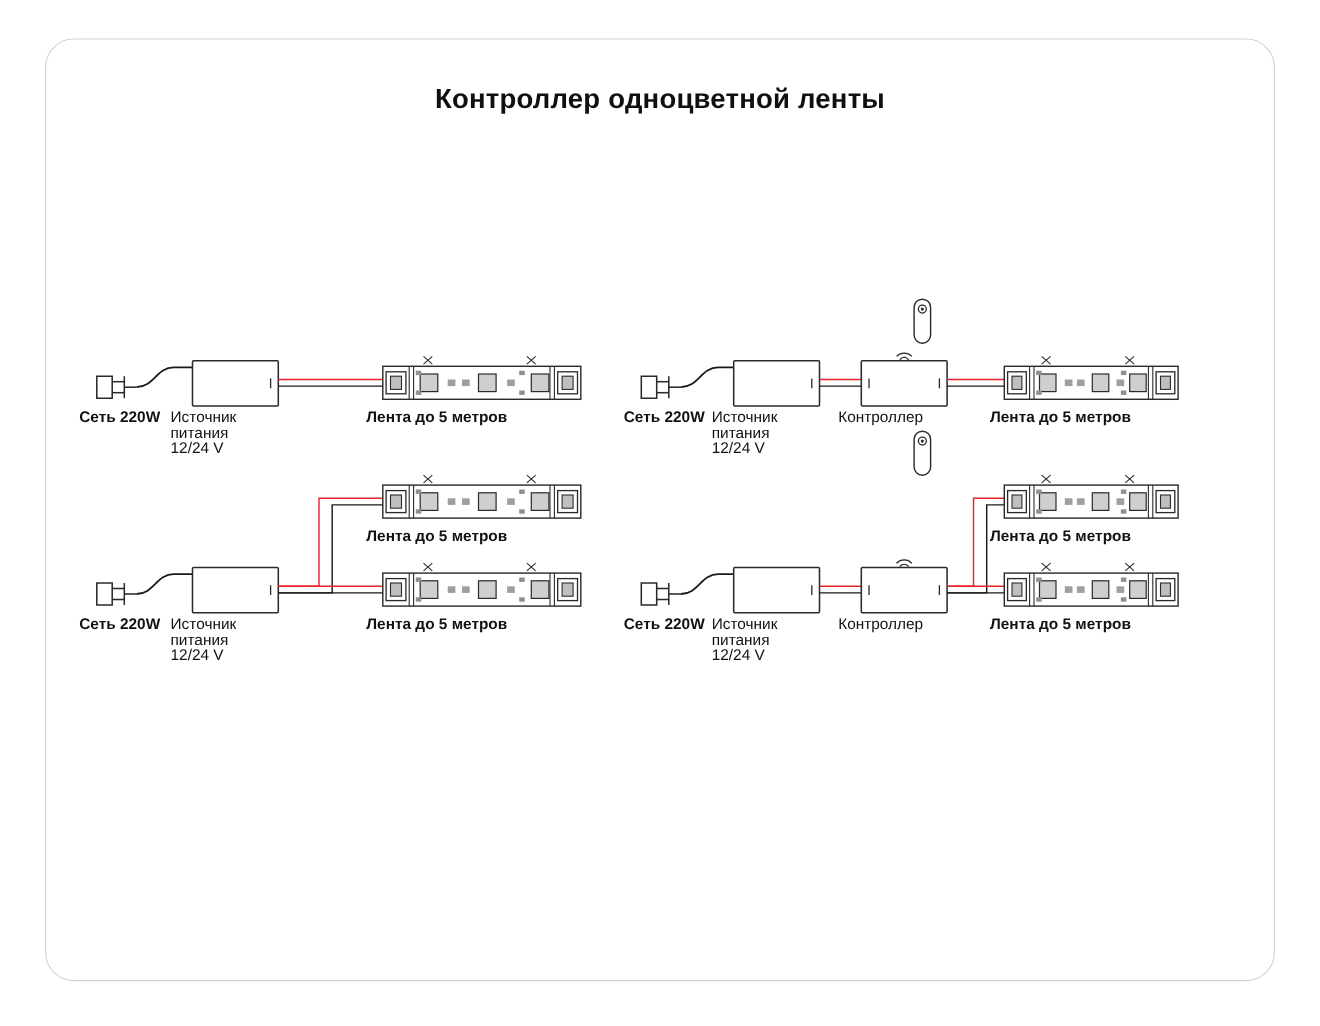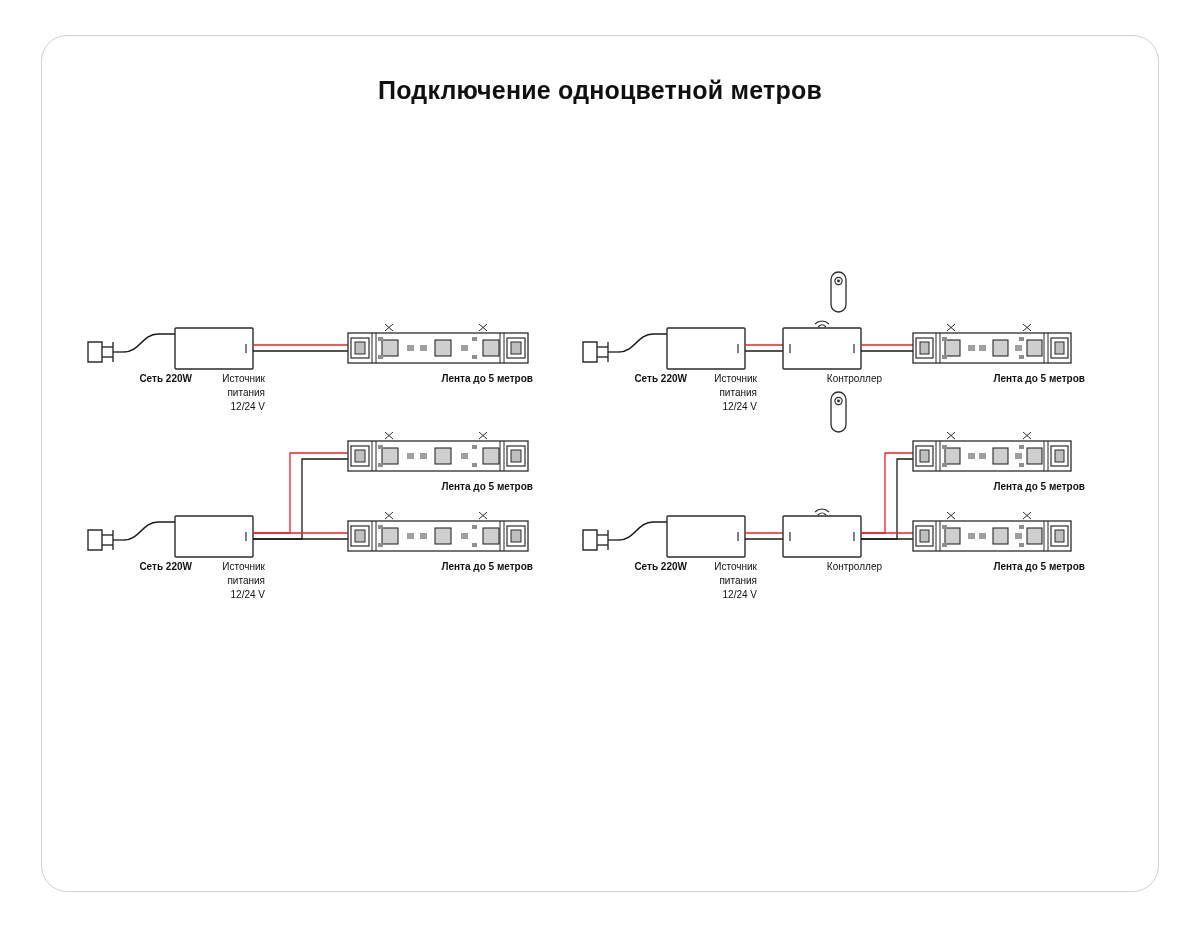--- a/index.html
+++ b/index.html
@@ -35,34 +35,34 @@
     font-size: 25px;
     font-weight: bold;
     letter-spacing: 0.2px;
     color: #101010;
   }
   .diagram {
     position: absolute;
   }
   .cap {
     position: absolute;
-    text-align: right;
-    font-size: 10px;
+    text-align: left;
+    font-size: 14px;
     line-height: 14px;
     color: #111;
   }
   .cap.bold { font-weight: bold; }
   svg { display: block; overflow: visible; }
 </style>
 </head>
 <body>
 
 <div id="card"></div>
 
-<div id="title">Подключение одноцветной метров</div>
+<div id="title">Контроллер одноцветной ленты</div>
 
 <div class="diagram" style="left:80px; top:320px; width:470px; height:100px;">
   <svg width="470" height="70" viewBox="0 0 470 70">
 
     <g>
       <path d="M8 22 L8 42 L22 42 L22 22 Z" fill="none" stroke="#2b2b2b" stroke-width="1.4"></path>
       <line x1="22" y1="27" x2="33" y2="27" stroke="#2b2b2b" stroke-width="1.4"></line>
       <line x1="22" y1="37" x2="33" y2="37" stroke="#2b2b2b" stroke-width="1.4"></line>
       <line x1="33" y1="22" x2="33" y2="42" stroke="#2b2b2b" stroke-width="1.4"></line>
       <path d="M33 32 L44 32" stroke="#2b2b2b" stroke-width="1.4"></path>

